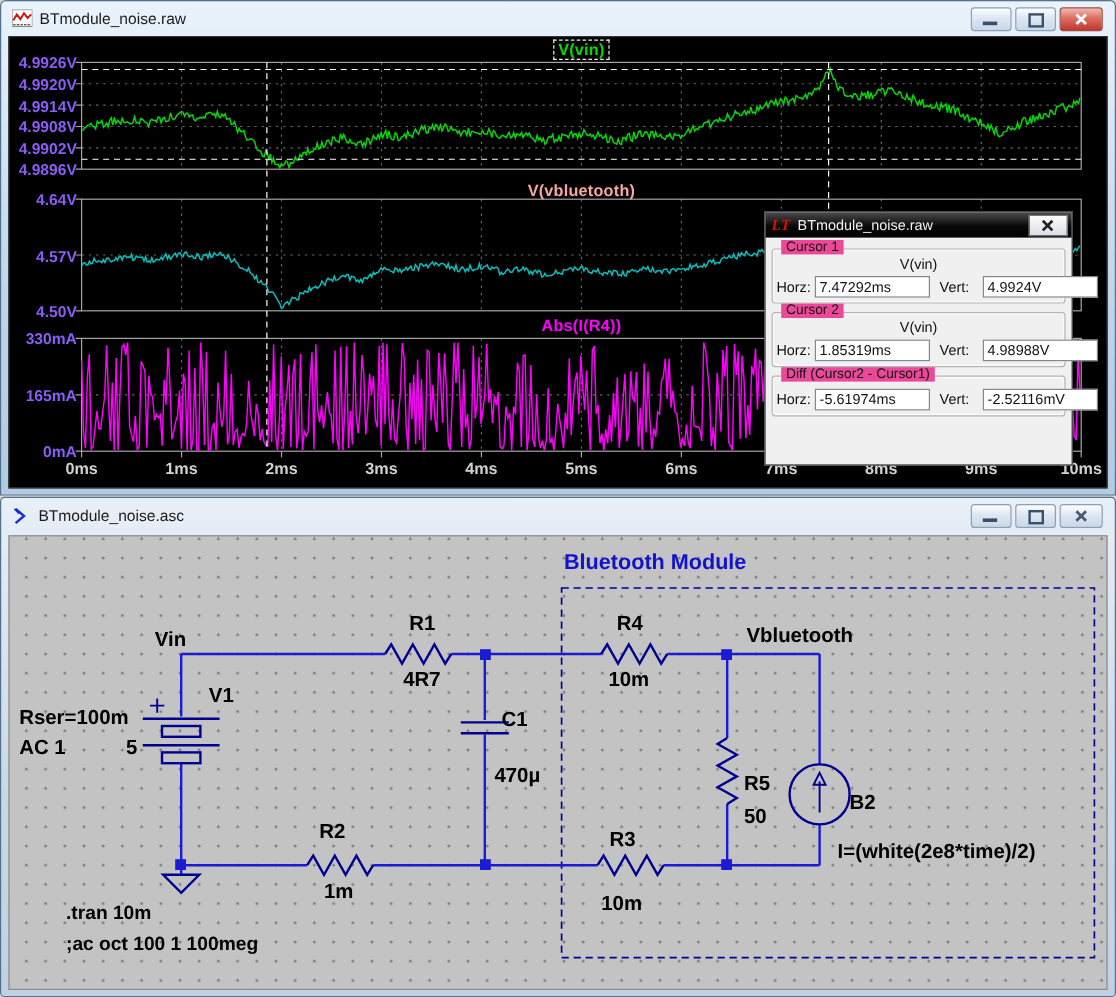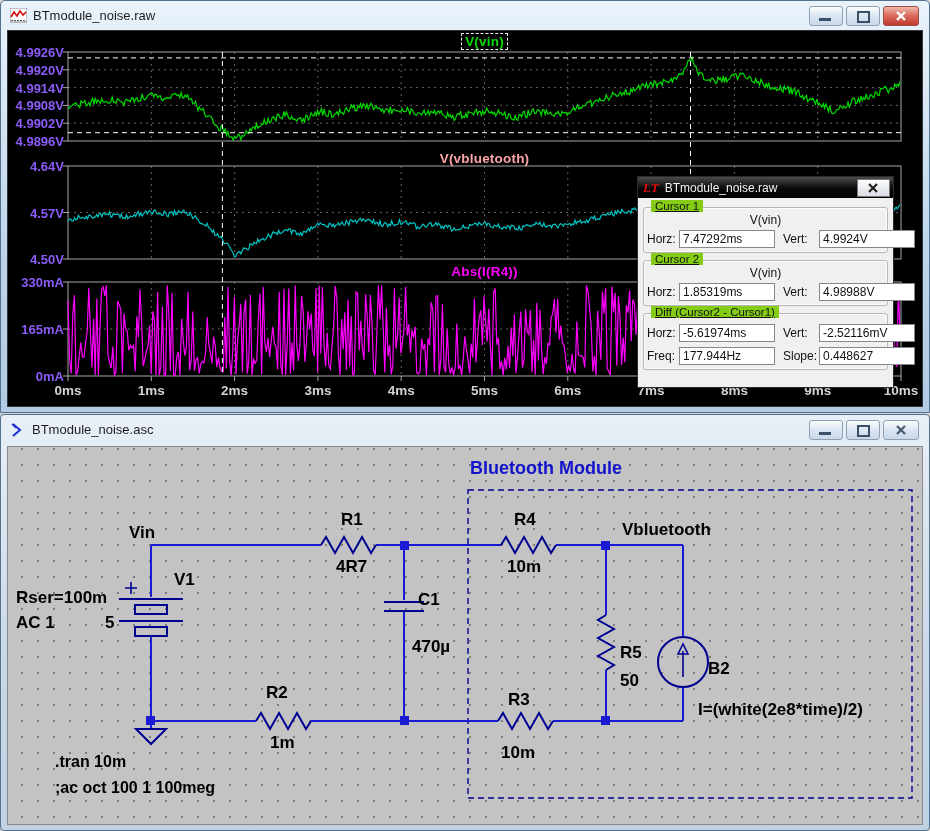--- a/index.html
+++ b/index.html
@@ -40,21 +40,21 @@
            background:#f0f0f0;box-sizing:border-box;z-index:30;}
   .cdialog .dtitle{height:21px;background:linear-gradient(#4a4a4a,#090909 55%,#000);display:flex;
                    align-items:center;padding-left:5px;position:relative;}
   .lt-logo{font:italic bold 13px "Liberation Serif",serif;color:#e00b0b;margin-right:6px;}
   .dtitle-text{font-size:12px;color:#f2f2f2;}
   .dclose{position:absolute;right:3px;top:2px;width:31px;height:16px;border:1px solid #777;
           background:linear-gradient(#fdfdfd,#d9dde2);}
   .dbody{padding:2px 5px 0 5px;}
   .grp{border:1px solid #b6b6b6;border-radius:3px;position:relative;margin-top:7px;padding:2px 3px 4px 3px;
        box-shadow:0 0 0 1px #fdfdfd inset;}
-  .grp-legend{position:absolute;top:-8px;left:7px;background:#84cc16;padding:0 4px;font-size:11.5px;color:#111;text-decoration:underline;}
+  .grp-legend{position:absolute;top:-8px;left:7px;background:#ec4899;padding:0 4px;font-size:11.5px;color:#111;}
   .sigline{text-align:center;font-size:12px;color:#111;height:15px;margin-top:3px;}
   .frow{display:flex;align-items:center;margin-top:2px;}
   .flab{width:32px;font-size:12px;color:#111;flex:none;}
   .flab.r{margin-left:8px;width:36px;}
   .field{flex:none;width:88px;height:16px;border:1px solid #828790;background:#fff;font-size:12px;
          color:#111;padding:0 3px;line-height:16px;overflow:hidden;}
   
   .schem-area{position:absolute;left:6px;top:31px;width:916px;height:379px;background:#c3c3c3;
               border:1px solid #8a8a8a;box-sizing:border-box;overflow:hidden;
               background-image:radial-gradient(#7e7e7e 1px,transparent 1.4px);
@@ -228,26 +228,20 @@
         </div>
       </div>
       <div class="grp">
         <span class="grp-legend">Diff (Cursor2 - Cursor1)</span>
         <div class="frow" style="margin-top:8px">
           <span class="flab">Horz:</span>
           <span class="field">-5.61974ms</span>
           <span class="flab r">Vert:</span>
           <span class="field">-2.52116mV</span>
         </div>
-        <div class="frow" style="margin-top:5px">
-          <span class="flab">Freq:</span>
-          <span class="field">177.944Hz</span>
-          <span class="flab r">Slope:</span>
-          <span class="field">0.448627</span>
-        </div>
       </div>
     </div>
   </div>
 </div>
 
 <div class="win win-bottom">
   <div class="titlebar">
     <svg width="16" height="16">
       <path d="M3,2 L10,8 L3,14" fill="none" stroke="#1b2fd4" stroke-width="2"></path>
       <line x1="2" y1="2" x2="6" y2="6" stroke="#1b2fd4" stroke-width="1.4"></line>

